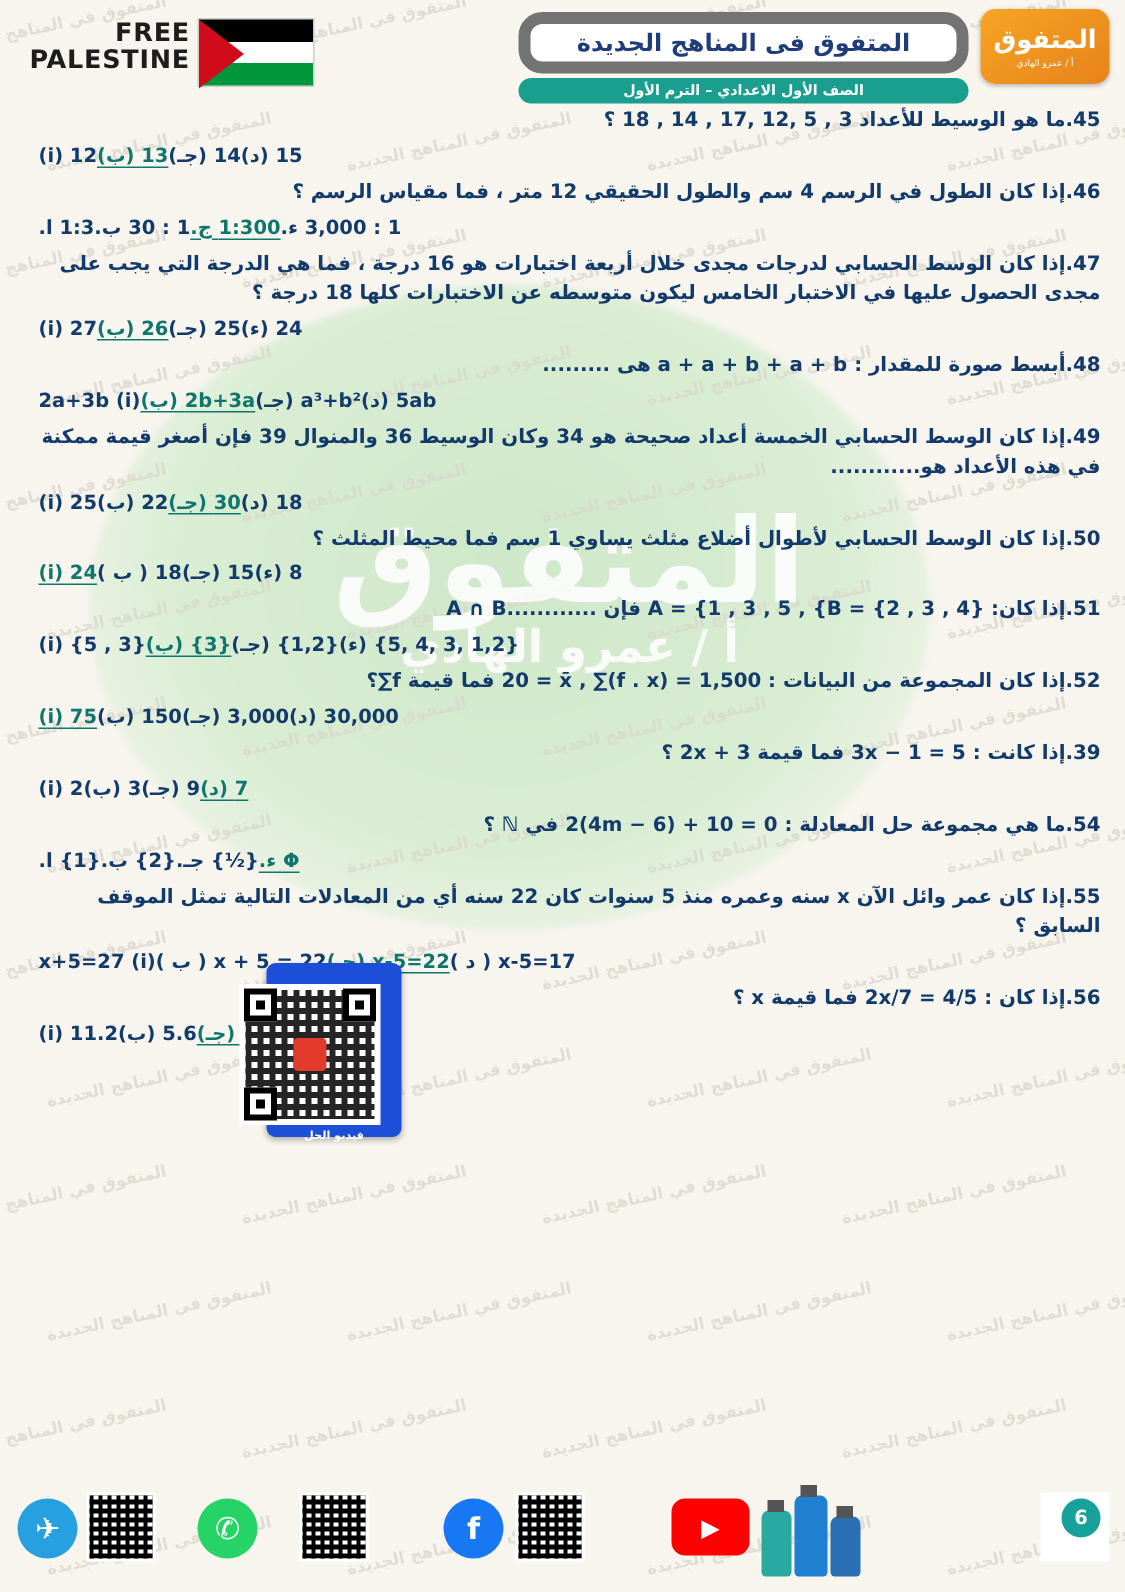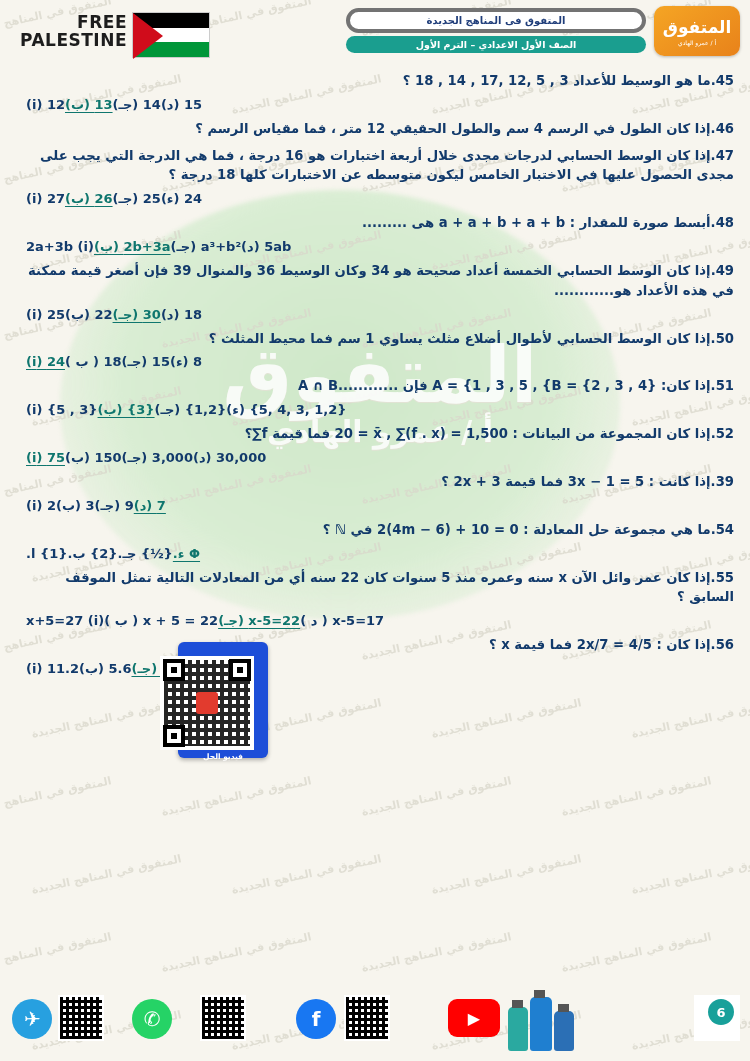--- a/index.html
+++ b/index.html
@@ -32,22 +32,22 @@
   .logo{
     position:absolute;right:10px;top:6px;width:86px;height:50px;border-radius:10px;
     background:linear-gradient(145deg,#f5a524,#e8821a);
     display:flex;align-items:center;justify-content:center;flex-direction:column;
     color:#fff;box-shadow:0 1px 3px rgba(0,0,0,.25);
   }
   .logo .l1{font-size:17px;font-weight:bold;letter-spacing:-1px;}
   .logo .l2{font-size:6px;margin-top:2px;}
   .title-wrap{position:absolute;right:104px;top:8px;width:300px;text-align:center;}
   .t-main{
-    background:#fff;border:4px solid #737373;border-radius:16px;
-    color:#1f3d7a;font-weight:bold;font-size:10px;padding:3px 6px;
+    background:#fff;border:8px solid #737373;border-radius:16px;
+    color:#1f3d7a;font-weight:bold;font-size:16px;padding:3px 6px;
   }
   .t-sub{
     margin-top:3px;background:#1a9e8f;color:#fff;border-radius:14px;
     font-size:9.5px;padding:3px 6px;font-weight:bold;
   }
   .flag{position:absolute;left:132px;top:12px;width:78px;height:46px;border:1px solid #ccc;}
   .flag .b{height:33.33%;}
   .flag .bk{background:#000;} .flag .wh{background:#fff;} .flag .gr{background:#009639;}
   .flag .tri{position:absolute;left:0;top:0;width:0;height:0;border-top:23px solid transparent;border-bottom:23px solid transparent;border-left:30px solid #d00c1b;}
   .free{position:absolute;left:20px;top:14px;color:#1d1d1d;font-weight:bold;font-size:17px;line-height:1.05;letter-spacing:.5px;}
@@ -201,20 +201,26 @@
         <div class="q-text">45.ما هو الوسيط للأعداد 3 , 5 ,12 ,17 , 14 , 18 ؟</div>
         <div class="opts">
           <div class="opt">12 (i)</div>
           <div class="opt ans">13 (ب)</div>
           <div class="opt">14 (جـ)</div>
           <div class="opt">15 (د)</div>
         </div>
       </div>
       <div class="q">
         <div class="q-text">46.إذا كان الطول في الرسم 4 سم والطول الحقيقي 12 متر ، فما مقياس الرسم ؟</div>
+        <div class="opts">
+          <div class="opt">1:3 ا.</div>
+          <div class="opt">1 : 30 ب.</div>
+          <div class="opt ans">1:300 ج.</div>
+          <div class="opt">1 : 3,000 ء.</div>
+        </div>
       </div>
       <div class="q">
         <div class="q-text">47.إذا كان الوسط الحسابي لدرجات مجدى خلال أربعة اختبارات هو 16 درجة ، فما هي الدرجة التي يجب على مجدى الحصول عليها في الاختبار الخامس ليكون متوسطه عن الاختبارات كلها 18 درجة ؟</div>
         <div class="opts">
           <div class="opt">27 (i)</div>
           <div class="opt ans">26 (ب)</div>
           <div class="opt">25 (جـ)</div>
           <div class="opt">24 (ء)</div>
         </div>
       </div>

